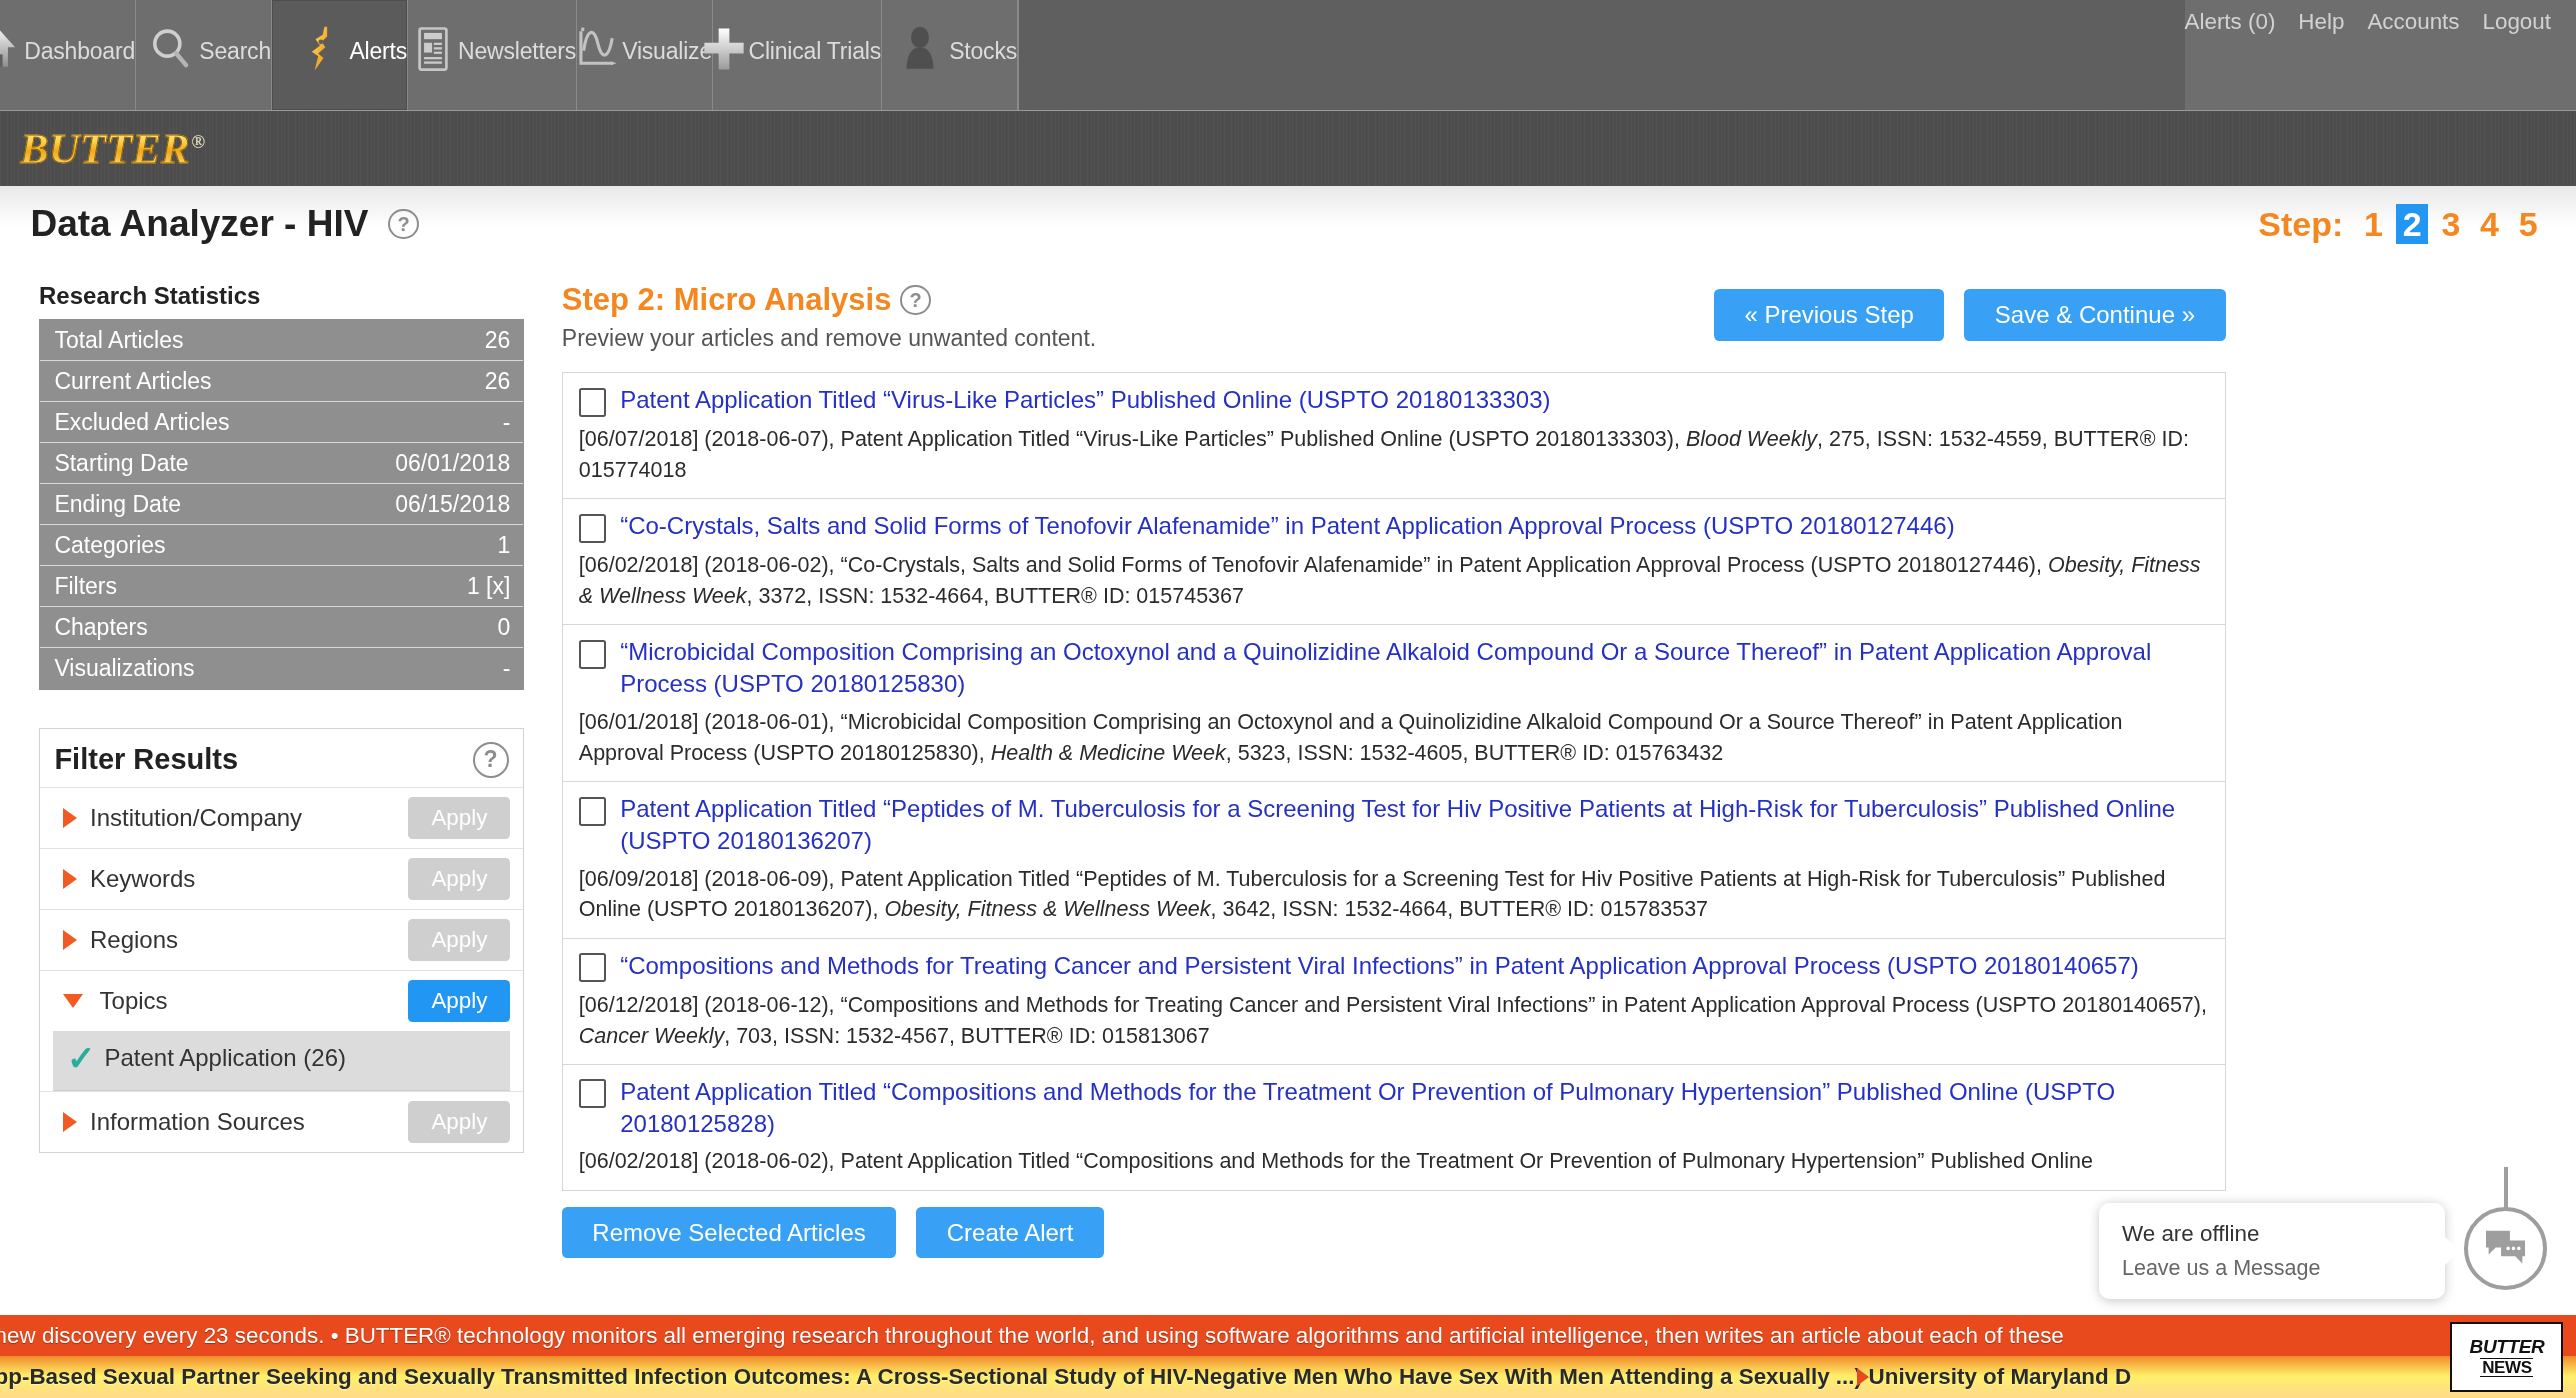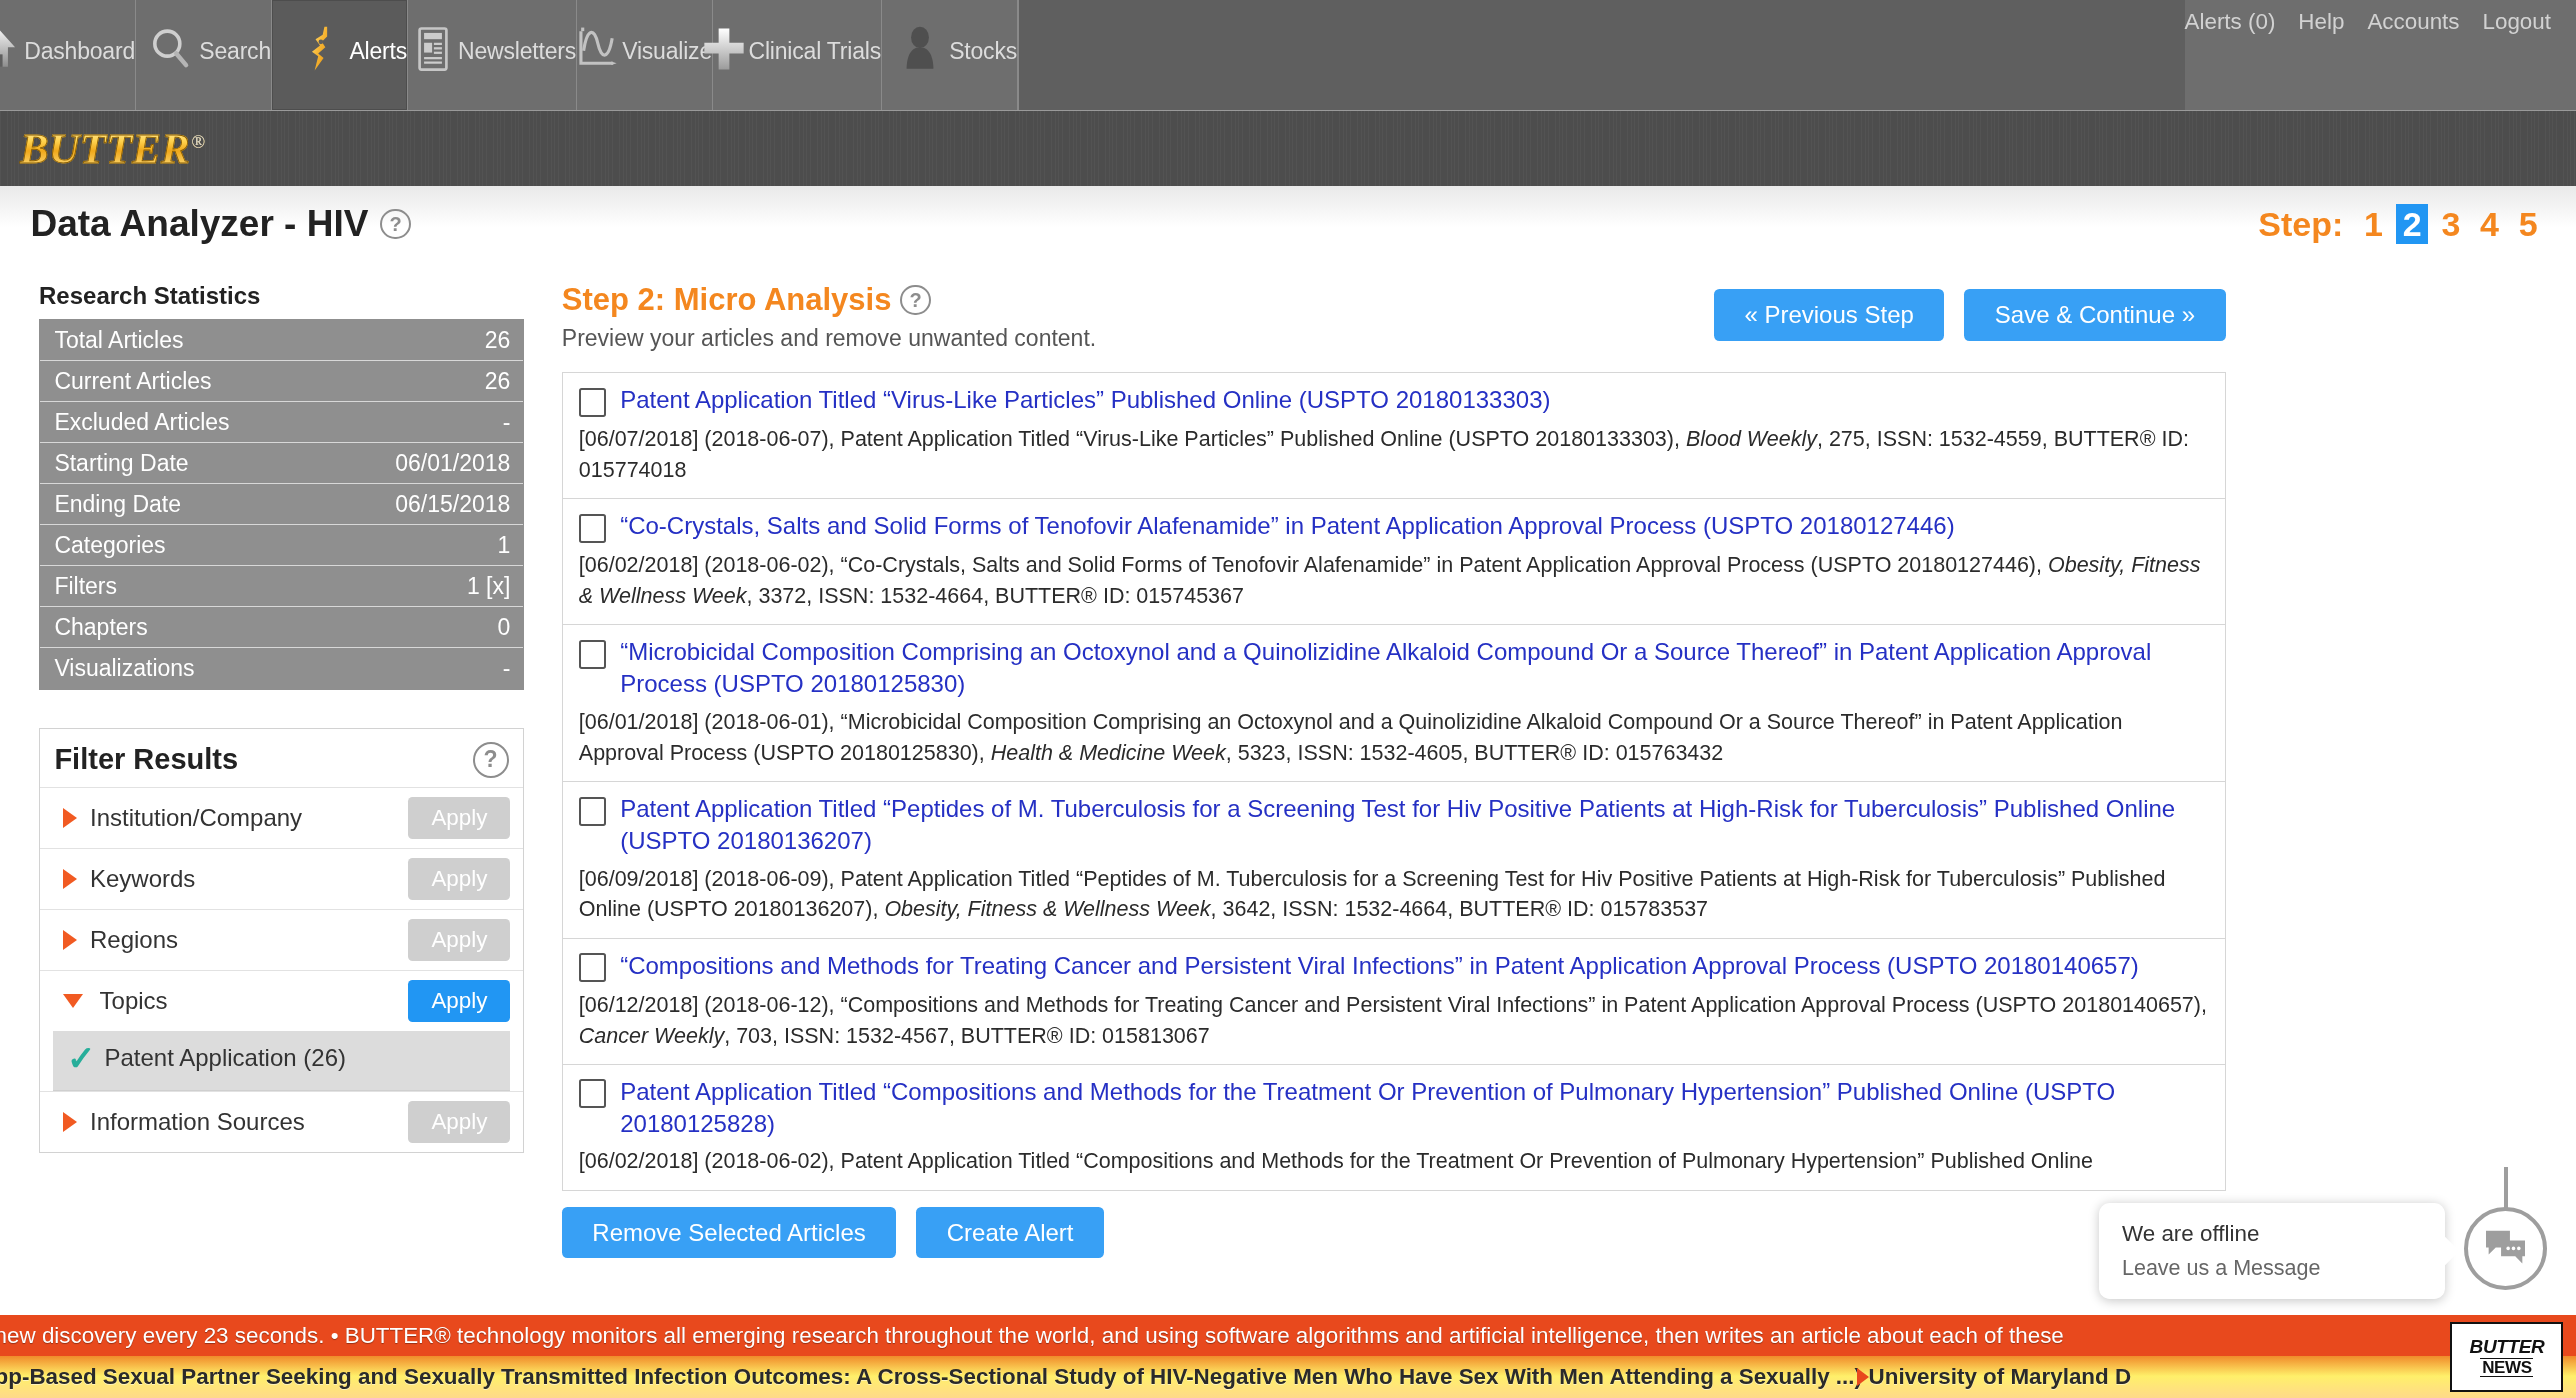--- a/index.html
+++ b/index.html
@@ -71,21 +71,21 @@
   }
 
   
   .titlerow {
     position: absolute; top: 186px; left: 0; width: 2576px; height: 76px;
     background: linear-gradient(180deg, #e9e9e9 0%, #ffffff 55%);
     display: flex; align-items: center;
   }
   .page-title {
     margin-left: 30.5px; font-size: 37px; font-weight: bold; color: #222;
-    display: flex; align-items: center; gap: 12px;
+    display: flex; align-items: center; gap: 20px;
   }
   .help-circle {
     display:inline-flex; align-items:center; justify-content:center;
     width: 30.5px; height: 30.5px; border-radius: 50%;
     border: 2.2px solid #8d8d8d; color: #8d8d8d; font-size: 20px;
     font-weight: bold; cursor: pointer;
   }
   .steprow {
     margin-left: auto; margin-right: 32px;
     font-size: 34px; font-weight: bold; color: #f4871f;

